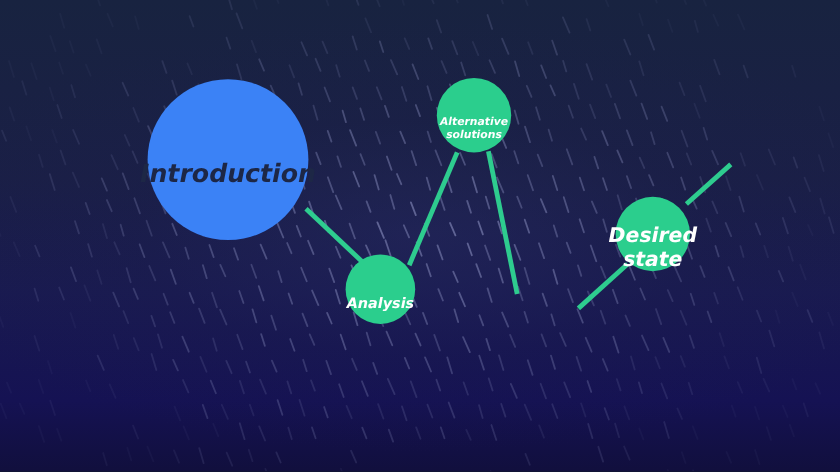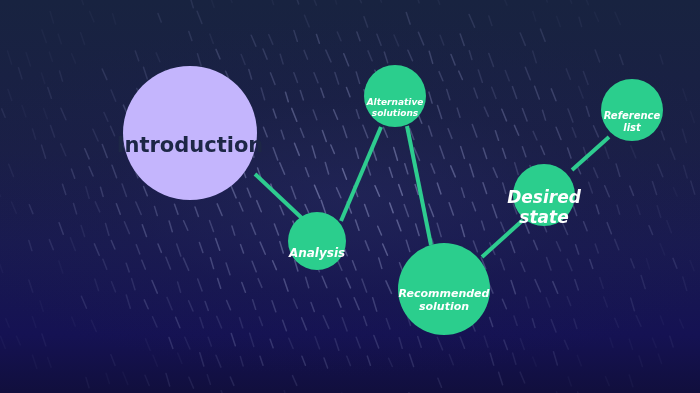--- a/index.html
+++ b/index.html
@@ -47,23 +47,24 @@
     position: absolute;
     border-radius: 50%;
     display: flex;
     align-items: center;
     justify-content: center;
     text-align: center;
     box-sizing: border-box;
     line-height: 1.18;
   }
   .node-white {
-    background: #c4b5fd;
+    background: #3b82f6;
     color: #1d2746;
     font-weight: bold;
+    font-style: italic;
   }
   .node-green {
     background: #2BCE8D;
     color: #ffffff;
     font-weight: bold;
     font-style: italic;
   }
   .node-label { display: block; padding: 0 6px; margin-top: 24px; }
 </style>
 </head>
@@ -650,27 +651,21 @@
       <line x1="572" y1="170" x2="609" y2="137" stroke="#2ECC8F" stroke-width="4" stroke-linecap="butt"></line>
     </svg>
 
   <div class="nodes-layer">
       <div class="node node-white" style="left: 123px; top: 66px; width: 134px; height: 134px; font-size: 21px;">
         <span class="node-label">Introduction</span>
       </div>
       <div class="node node-green" style="left: 364px; top: 65px; width: 62px; height: 62px; font-size: 9px;">
         <span class="node-label">Alternative<br>solutions</span>
       </div>
-      <div class="node node-green" style="left: 601px; top: 79px; width: 62px; height: 62px; font-size: 10px;">
-        <span class="node-label">Reference<br>list</span>
-      </div>
       <div class="node node-green" style="left: 288px; top: 212px; width: 58px; height: 58px; font-size: 12px;">
         <span class="node-label">Analysis</span>
       </div>
       <div class="node node-green" style="left: 513px; top: 164px; width: 62px; height: 62px; font-size: 17px;">
         <span class="node-label">Desired<br>state</span>
       </div>
-      <div class="node node-green" style="left: 398px; top: 243px; width: 92px; height: 92px; font-size: 11px;">
-        <span class="node-label">Recommended<br>solution</span>
-      </div>
     </div>
 
 </div>
 
 </body></html>

